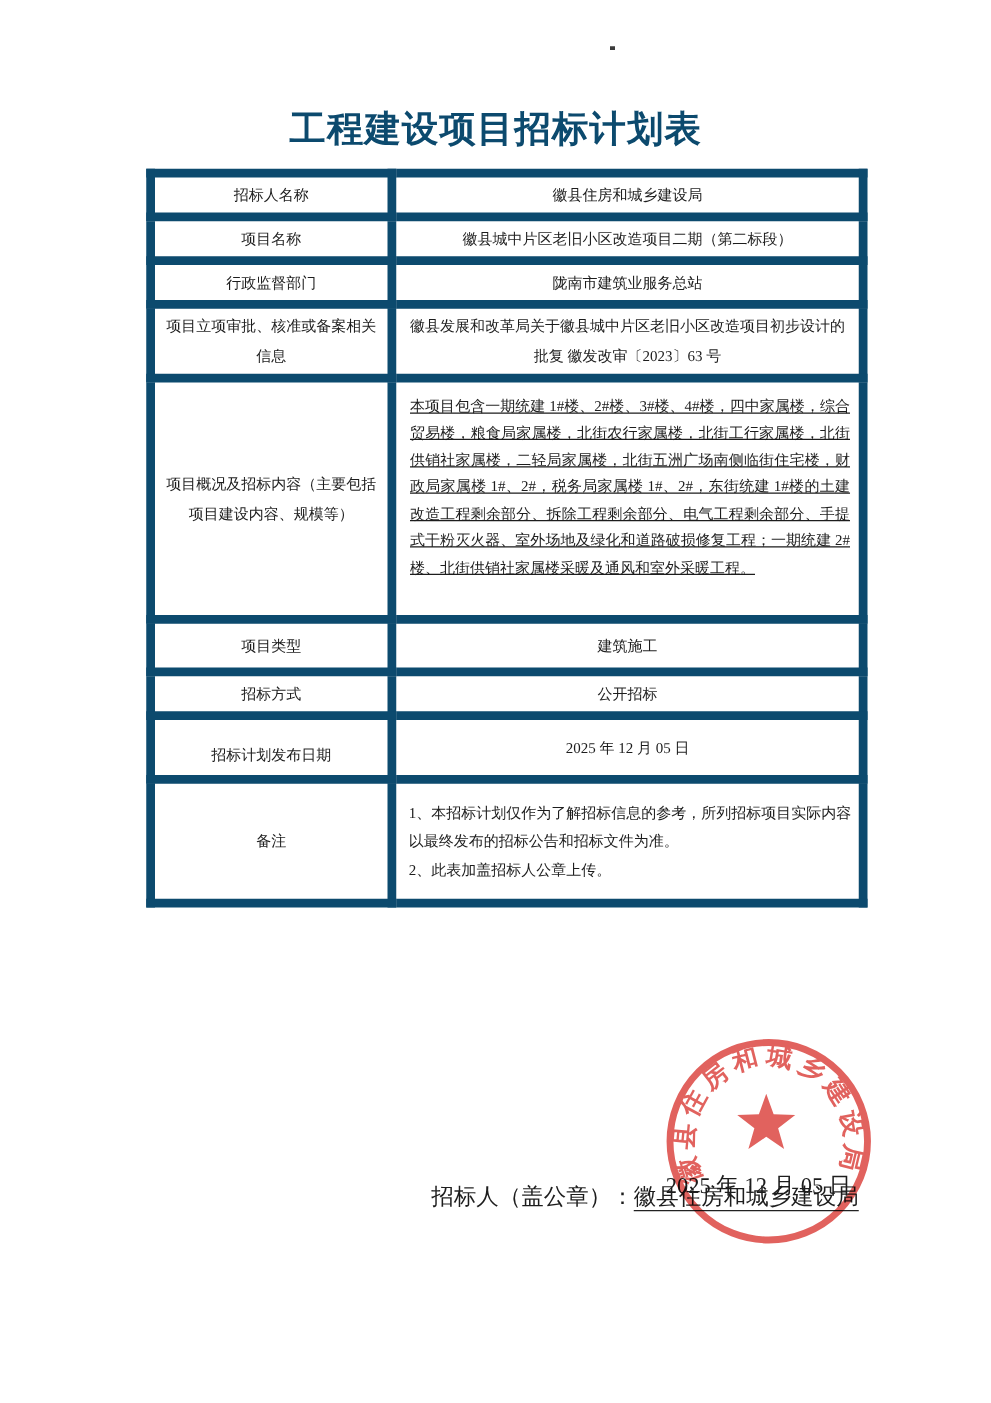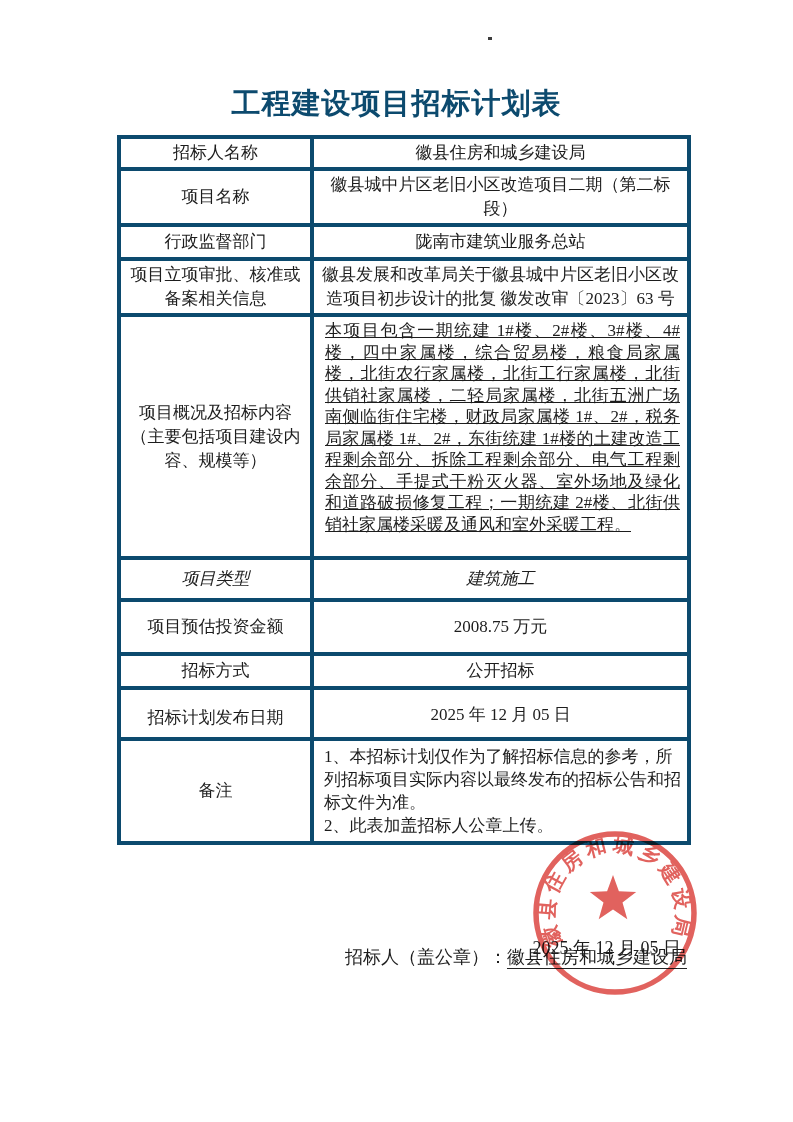--- a/index.html
+++ b/index.html
@@ -13,30 +13,30 @@
   }
   .speck { position:absolute; left:488px; top:37px; width:4px; height:3px; background:#3c3c3c; }
   .page-title {
     position:absolute; top:84px; left:0; width:100%;
     text-align:center; font-size:29px; font-weight:bold; letter-spacing:1px; color:#0c4a6e;
   }
   table.doc-table {
     position:absolute; left:117px; top:135px; width:570px;
     border-collapse:collapse; table-layout:fixed;
   }
-  td { border:4px solid #0c4a6e; font-size:17px; vertical-align:middle; }
+  td { border:7px solid #0c4a6e; font-size:12px; vertical-align:middle; }
   td.label { width:193px; text-align:center; padding:2px 5px; line-height:24px; }
   td.value { width:377px; text-align:center; padding:2px 8px; line-height:24px; }
   td.value.justify {
     text-align:justify; text-align-last:left;
     line-height:21.5px; padding:3px 7px 21px 11px;text-decoration:underline;
   }
   td.value.remarks { text-align:left; line-height:23px; padding:4px 6px 4px 10px;margin-left:48px; }
   tr.r0 { height:28px; } tr.r1 { height:35px; } tr.r2 { height:34px; }
-  tr.r3 { height:56px; } tr.r4 { height:193px; } tr.r5 { height:42px;font-style:italic; }
+  tr.r3 { height:56px; } tr.r4 { height:193px; } tr.r5 { height:42px; }
   tr.r6 { height:54px; } tr.r7 { height:49px; } tr.r8 { height:34px; }
   tr.r9 { height:49px; } tr.r10 { height:51px; } tr.r11 { height:99px; }
   tr.r10 td.label { vertical-align:top; padding-top:16px; }
   tr.r10 td.value { vertical-align:bottom; padding-bottom:10px; }
   .footer-sign {
     position:absolute; top:946px; right:106px;
     font-size:18px; line-height:22px; white-space:nowrap;
   }
   .footer-sign .signer-name { border-bottom:1px solid #222; padding-bottom:1px; }
   .footer-date {
@@ -75,24 +75,20 @@
       <td class="value">徽县发展和改革局关于徽县城中片区老旧小区改造项目初步设计的批复 徽发改审〔2023〕63 号</td>
     </tr>
     <tr class="r4">
       <td class="label">项目概况及招标内容（主要包括项目建设内容、规模等）</td>
       <td class="value justify">本项目包含一期统建 1#楼、2#楼、3#楼、4#楼，四中家属楼，综合贸易楼，粮食局家属楼，北街农行家属楼，北街工行家属楼，北街供销社家属楼，二轻局家属楼，北街五洲广场南侧临街住宅楼，财政局家属楼 1#、2#，税务局家属楼 1#、2#，东街统建 1#楼的土建改造工程剩余部分、拆除工程剩余部分、电气工程剩余部分、手提式干粉灭火器、室外场地及绿化和道路破损修复工程；一期统建 2#楼、北街供销社家属楼采暖及通风和室外采暖工程。</td>
     </tr>
     <tr class="r5">
       <td class="label">项目类型</td>
       <td class="value">建筑施工</td>
     </tr>
-    <tr class="r6">
-      <td class="label">项目预估投资金额</td>
-      <td class="value">2008.75 万元</td>
-    </tr>
     <tr class="r8">
       <td class="label">招标方式</td>
       <td class="value">公开招标</td>
     </tr>
     <tr class="r10">
       <td class="label">招标计划发布日期</td>
       <td class="value">2025 年 12 月 05 日</td>
     </tr>
     <tr class="r11">
       <td class="label">备注</td>

